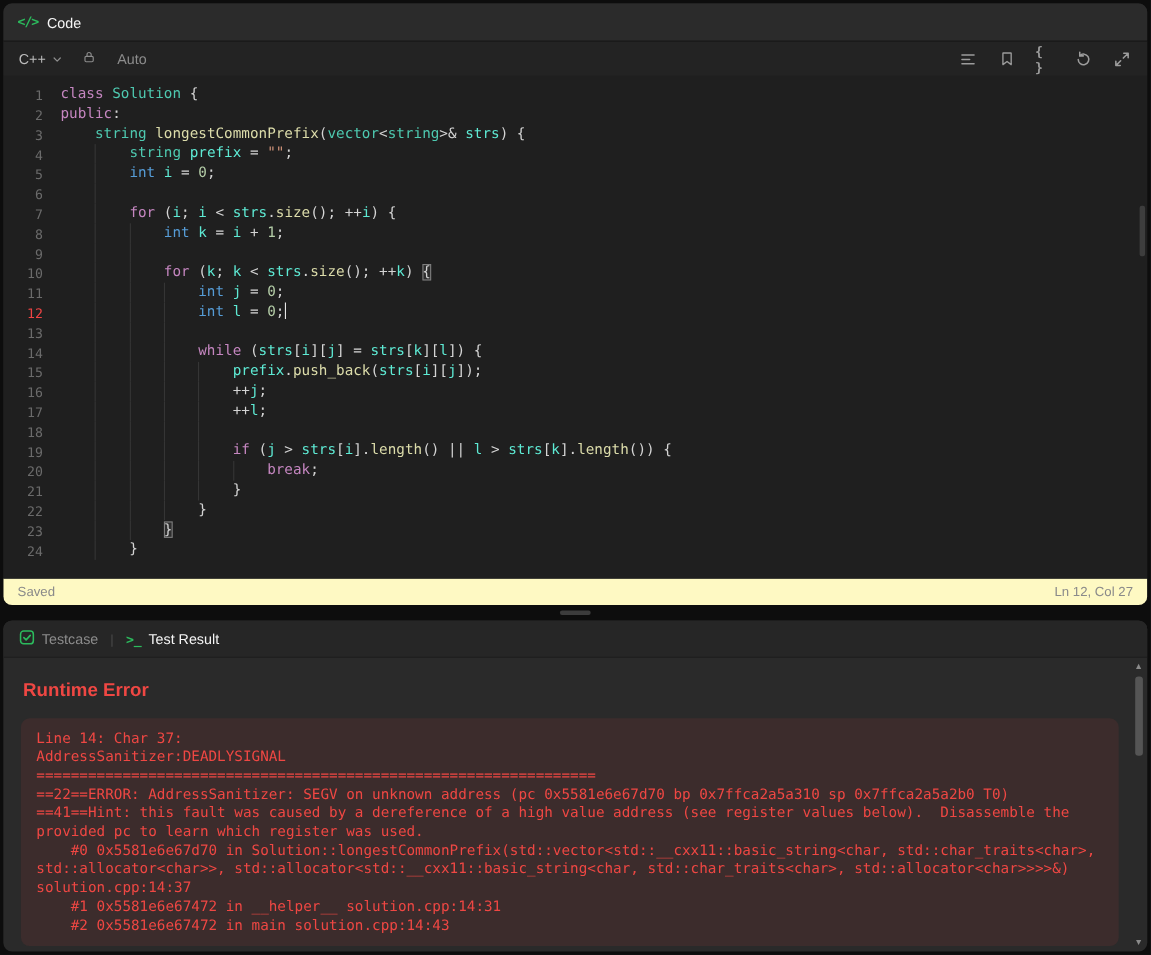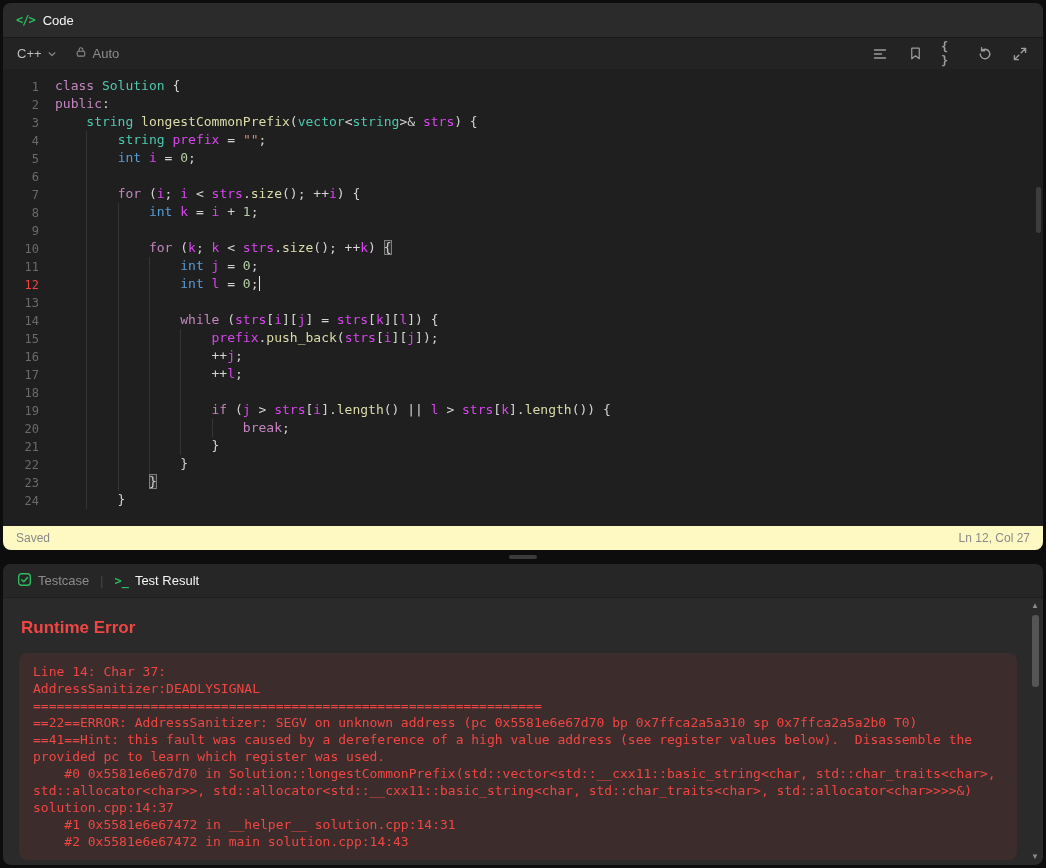--- a/index.html
+++ b/index.html
@@ -26,21 +26,21 @@
   }
   .panel-title { color:#f5f5f5; font-size:13px; font-weight:400; }
 
   .toolbar {
     height:32px; flex:none; background:#232323; border-top:1px solid #191919;
     display:flex; align-items:center; justify-content:space-between; padding:0 14px;
   }
   .toolbar-left { display:flex; align-items:center; gap:18px; }
   .lang-select { display:flex; align-items:center; gap:5px; color:#bdbdbd; font-size:13px; cursor:pointer; }
   .lang-select .chev { color:#8c8c8c; display:flex; }
-  .auto-toggle { display:flex; align-items:center; gap:6px; color:#8c8c8c; font-size:13px; cursor:pointer; }
+  .auto-toggle { display:flex; align-items:center; gap:20px; color:#8c8c8c; font-size:13px; cursor:pointer; }
   .toolbar-right { display:flex; align-items:center; gap:17px; color:#9c9c9c; }
   .tb-icon { display:flex; align-items:center; justify-content:center; width:18px; height:18px; cursor:pointer; color:#9c9c9c; }
   .braces-glyph { font-family:"DejaVu Sans Mono","Liberation Mono",monospace; font-size:12px; font-weight:600; }
 
   
   .code-area {
     flex:1; position:relative; overflow:hidden; background:#1f1f1f;
     padding-top:8px;
     font-family:"DejaVu Sans Mono","Liberation Mono",monospace; font-size:13px;
   }
@@ -49,21 +49,21 @@
     flex:none; width:36px; text-align:right; color:#6b6b6b;
     font-size:12px; padding-top:1px; user-select:none;
   }
   .line-content { position:relative; display:block; margin-left:16px; white-space:pre; color:#d4d4d4;text-align:center; }
   .guide { position:absolute; top:0; width:1px; height:18px; background:#353535; }
   .tk-d { color:#d4d4d4; }
   .tk-p { color:#c586c0; }
   .tk-b { color:#569cd6; }
   .tk-t { color:#4ec9b0; }
   .tk-f { color:#dcdcaa; }
-  .tk-v { color:#d946ef; }
+  .tk-v { color:#5eead4; }
   .tk-n { color:#b5cea8; }
   .tk-s { color:#ce9178; }
   .tk-m { color:#d4d4d4; outline:1px solid #7e7e7e; outline-offset:-1px; background:rgba(100,100,100,.22); }
   .code-line.active .ln { color:#ef4444; }
   .cursor { display:inline-block; width:1.5px; height:15px; background:#e6e6e6; vertical-align:middle; transform:translateY(-1px); }
   .editor-scroll-thumb {
     position:absolute; right:2px; top:118px; width:5px; height:46px;
     background:#3d3d3d; border-radius:2px; cursor:pointer;
   }
 

